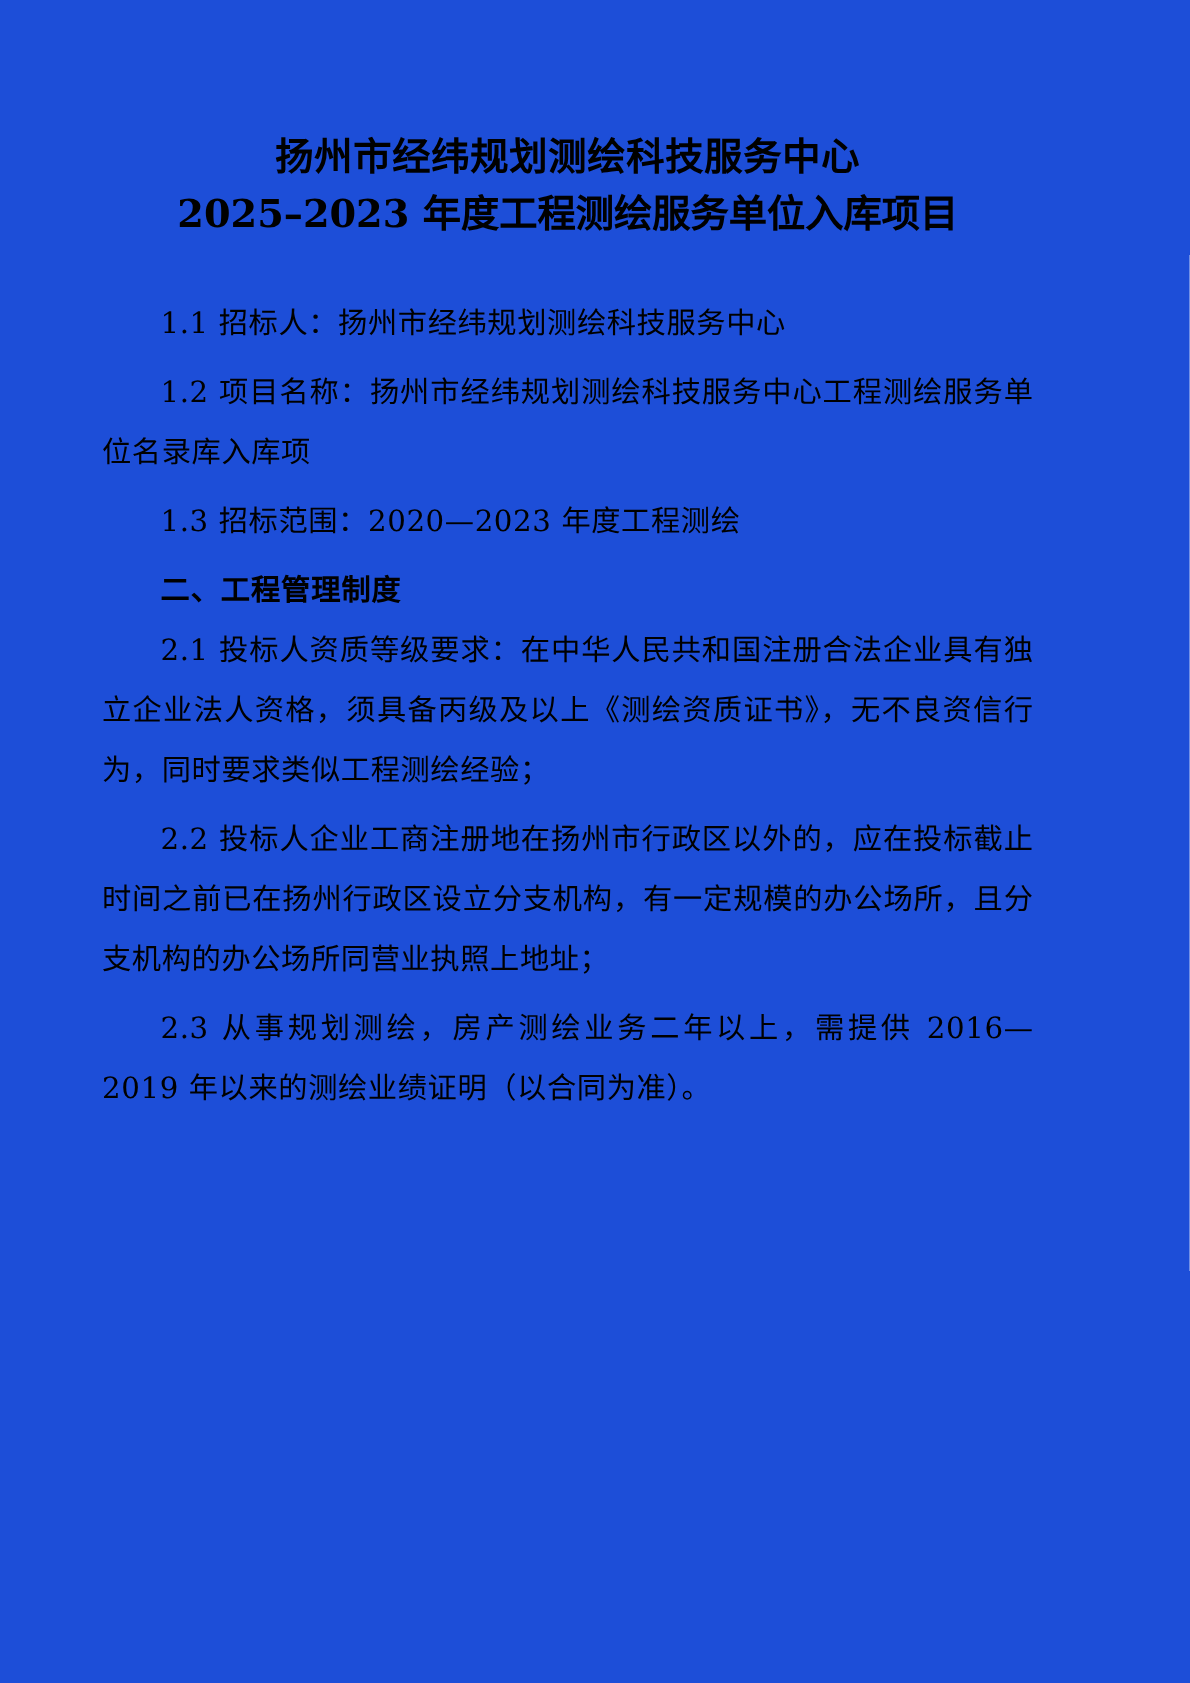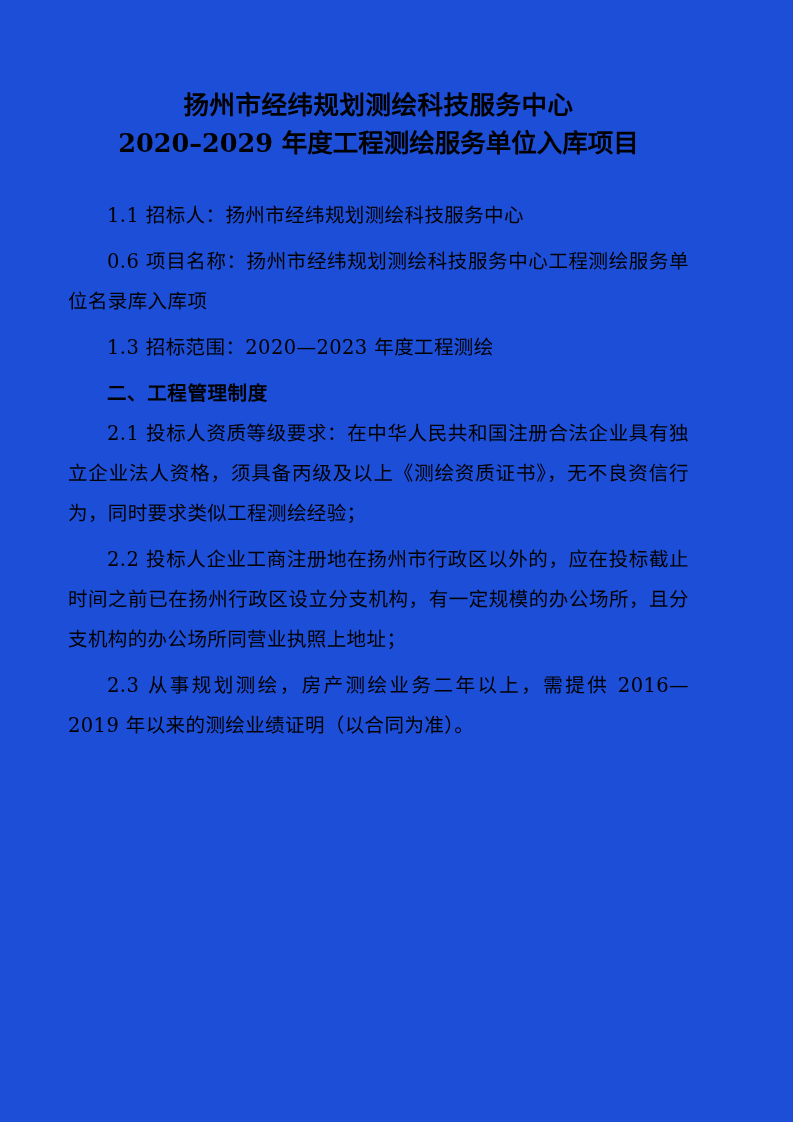--- a/index.html
+++ b/index.html
@@ -61,28 +61,28 @@
     letter-spacing: 0.6px;
   }
 </style>
 </head>
 <body>
 
 <div class="page">
 
   <h1 class="doc-title">
     <span class="title-line line1">扬州市经纬规划测绘科技服务中心</span>
-    <span class="title-line line2">2020–2029 年度工程测绘服务单位入库项目</span>
+    <span class="title-line line2">2025–2023 年度工程测绘服务单位入库项目</span>
   </h1>
 
   <div class="body-block">
 
 
     <p class="para">1.1 招标人：扬州市经纬规划测绘科技服务中心</p>
-    <p class="para">0.6 项目名称：扬州市经纬规划测绘科技服务中心工程测绘服务单位名录库入库项</p>
+    <p class="para">1.2 项目名称：扬州市经纬规划测绘科技服务中心工程测绘服务单位名录库入库项</p>
     <p class="para">1.3 招标范围：2020—2023 年度工程测绘</p>
 
     <p class="heading">二、工程管理制度</p>
     <p class="para">2.1 投标人资质等级要求：在中华人民共和国注册合法企业具有独立企业法人资格，须具备丙级及以上《测绘资质证书》，无不良资信行为，同时要求类似工程测绘经验；</p>
     <p class="para">2.2 投标人企业工商注册地在扬州市行政区以外的，应在投标截止时间之前已在扬州行政区设立分支机构，有一定规模的办公场所，且分支机构的办公场所同营业执照上地址；</p>
     <p class="para tight">2.3 从事规划测绘，房产测绘业务二年以上，需提供 2016—2019 年以来的测绘业绩证明（以合同为准）。</p>
 
   </div>
 </div>
 

